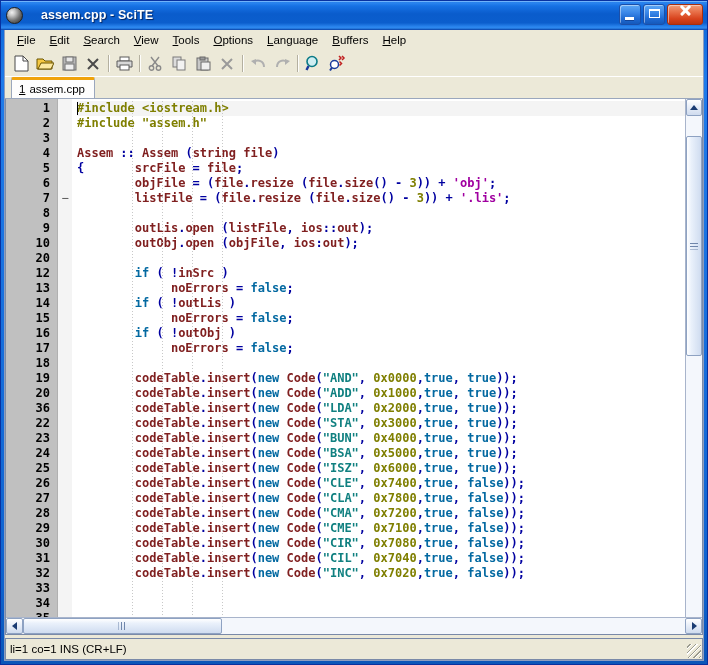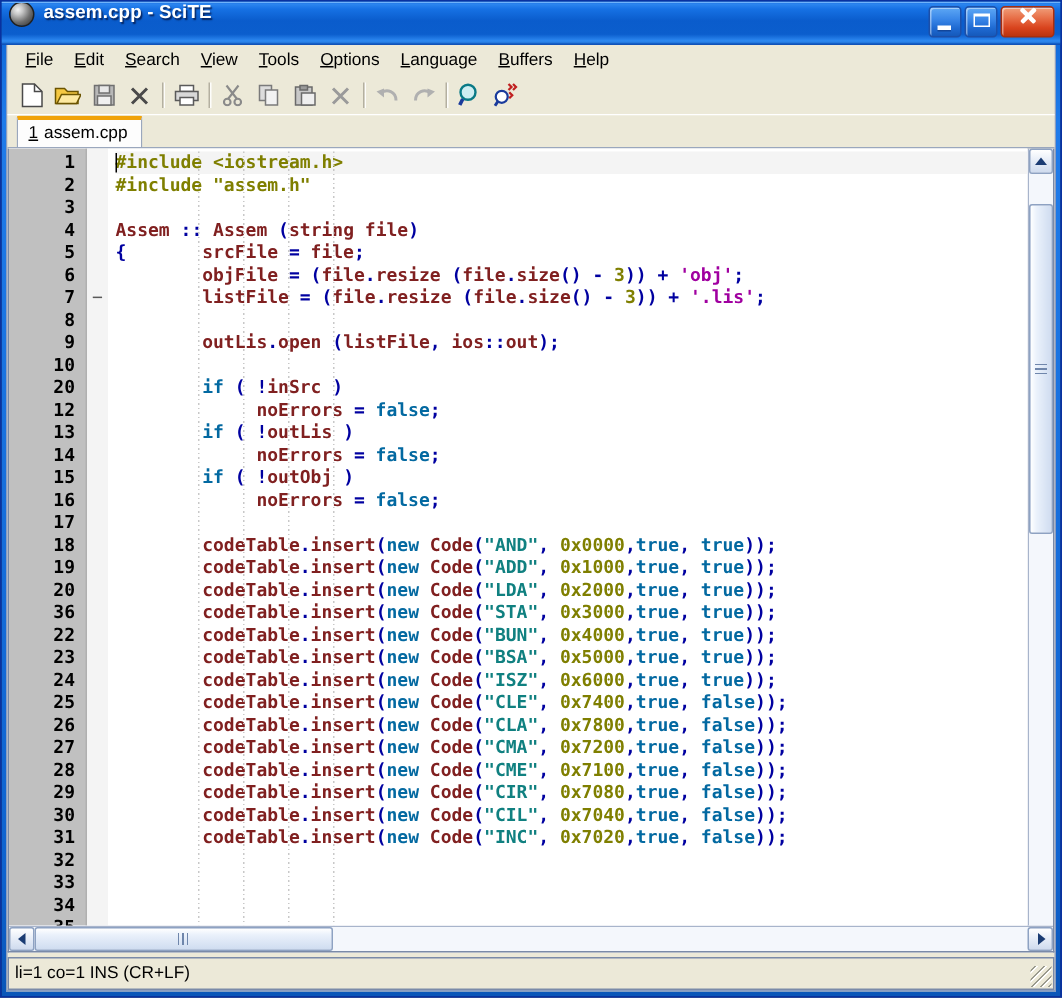--- a/index.html
+++ b/index.html
@@ -25,22 +25,24 @@
 
   
   #titlebar {
     height: 29px;
     flex: 0 0 29px;
     position: relative;
     background: linear-gradient(to bottom,
         #0e5fd6 0%, #2c86f0 6%, #1671e4 18%,
         #0a5ccc 46%, #0b5ecd 78%, #2e8af2 94%, #1f6fd2 100%);
     display: flex;
+    align-items: center;
     padding-left: 5px;
     border-bottom: 1px solid #1152b8;
+    gap: 12px;
   }
   #titlebar:before {
     content: "";
     position: absolute; left: 0; right: 0; top: 0; height: 1px;
     background: #6fb3fb;
   }
   #app-icon {
     width: 17px; height: 17px;
     border-radius: 50%;
     background: radial-gradient(circle at 33% 30%, #f2f2f2 0%, #c8c8c8 22%, #6e6e6e 58%, #2a2a2a 100%);
@@ -556,20 +558,21 @@
           <div id="codearea">
               <div class="cline cur"><span class="t-pre">#include &lt;iostream.h&gt;</span><span class="caret" style="left: 0px;"></span></div>
               <div class="cline"><span class="t-pre">#include "assem.h"</span></div>
               <div class="cline"></div>
               <div class="cline"><span class="t-id">Assem </span><span class="t-op">:: </span><span class="t-id">Assem </span><span class="t-op">(</span><span class="t-id">string file</span><span class="t-op">)</span></div>
               <div class="cline"><span class="t-op">{</span><span class="t-pl">       </span><span class="t-id">srcFile </span><span class="t-op">= </span><span class="t-id">file</span><span class="t-op">;</span></div>
               <div class="cline"><span class="t-pl">        </span><span class="t-id">objFile </span><span class="t-op">= (</span><span class="t-id">file</span><span class="t-op">.</span><span class="t-id">resize </span><span class="t-op">(</span><span class="t-id">file</span><span class="t-op">.</span><span class="t-id">size</span><span class="t-op">() - </span><span class="t-num">3</span><span class="t-op">)) + </span><span class="t-str">'obj'</span><span class="t-op">;</span></div>
               <div class="cline"><span class="t-pl">        </span><span class="t-id">listFile </span><span class="t-op">= (</span><span class="t-id">file</span><span class="t-op">.</span><span class="t-id">resize </span><span class="t-op">(</span><span class="t-id">file</span><span class="t-op">.</span><span class="t-id">size</span><span class="t-op">() - </span><span class="t-num">3</span><span class="t-op">)) + </span><span class="t-str">'.lis'</span><span class="t-op">;</span></div>
               <div class="cline"></div>
               <div class="cline"><span class="t-pl">        </span><span class="t-id">outLis</span><span class="t-op">.</span><span class="t-id">open </span><span class="t-op">(</span><span class="t-id">listFile</span><span class="t-op">, </span><span class="t-id">ios</span><span class="t-op">::</span><span class="t-id">out</span><span class="t-op">);</span></div>
+              <div class="cline"><span class="t-pl">        </span><span class="t-id">outObj</span><span class="t-op">.</span><span class="t-id">open </span><span class="t-op">(</span><span class="t-id">objFile</span><span class="t-op">, </span><span class="t-id">ios</span><span class="t-op">:</span><span class="t-id">out</span><span class="t-op">);</span></div>
               <div class="cline"></div>
               <div class="cline"><span class="t-pl">        </span><span class="t-kw">if </span><span class="t-op">( !</span><span class="t-id">inSrc </span><span class="t-op">)</span></div>
               <div class="cline"><span class="t-pl">             </span><span class="t-id">noErrors </span><span class="t-op">= </span><span class="t-kw">false</span><span class="t-op">;</span></div>
               <div class="cline"><span class="t-pl">        </span><span class="t-kw">if </span><span class="t-op">( !</span><span class="t-id">outLis </span><span class="t-op">)</span></div>
               <div class="cline"><span class="t-pl">             </span><span class="t-id">noErrors </span><span class="t-op">= </span><span class="t-kw">false</span><span class="t-op">;</span></div>
               <div class="cline"><span class="t-pl">        </span><span class="t-kw">if </span><span class="t-op">( !</span><span class="t-id">outObj </span><span class="t-op">)</span></div>
               <div class="cline"><span class="t-pl">             </span><span class="t-id">noErrors </span><span class="t-op">= </span><span class="t-kw">false</span><span class="t-op">;</span></div>
               <div class="cline"></div>
               <div class="cline"><span class="t-pl">        </span><span class="t-id">codeTable</span><span class="t-op">.</span><span class="t-id">insert</span><span class="t-op">(</span><span class="t-kw">new </span><span class="t-id">Code</span><span class="t-op">(</span><span class="t-str2">"AND"</span><span class="t-op">, </span><span class="t-num">0x0000</span><span class="t-op">,</span><span class="t-kw">true</span><span class="t-op">, </span><span class="t-kw">true</span><span class="t-op">));</span></div>
               <div class="cline"><span class="t-pl">        </span><span class="t-id">codeTable</span><span class="t-op">.</span><span class="t-id">insert</span><span class="t-op">(</span><span class="t-kw">new </span><span class="t-id">Code</span><span class="t-op">(</span><span class="t-str2">"ADD"</span><span class="t-op">, </span><span class="t-num">0x1000</span><span class="t-op">,</span><span class="t-kw">true</span><span class="t-op">, </span><span class="t-kw">true</span><span class="t-op">));</span></div>

